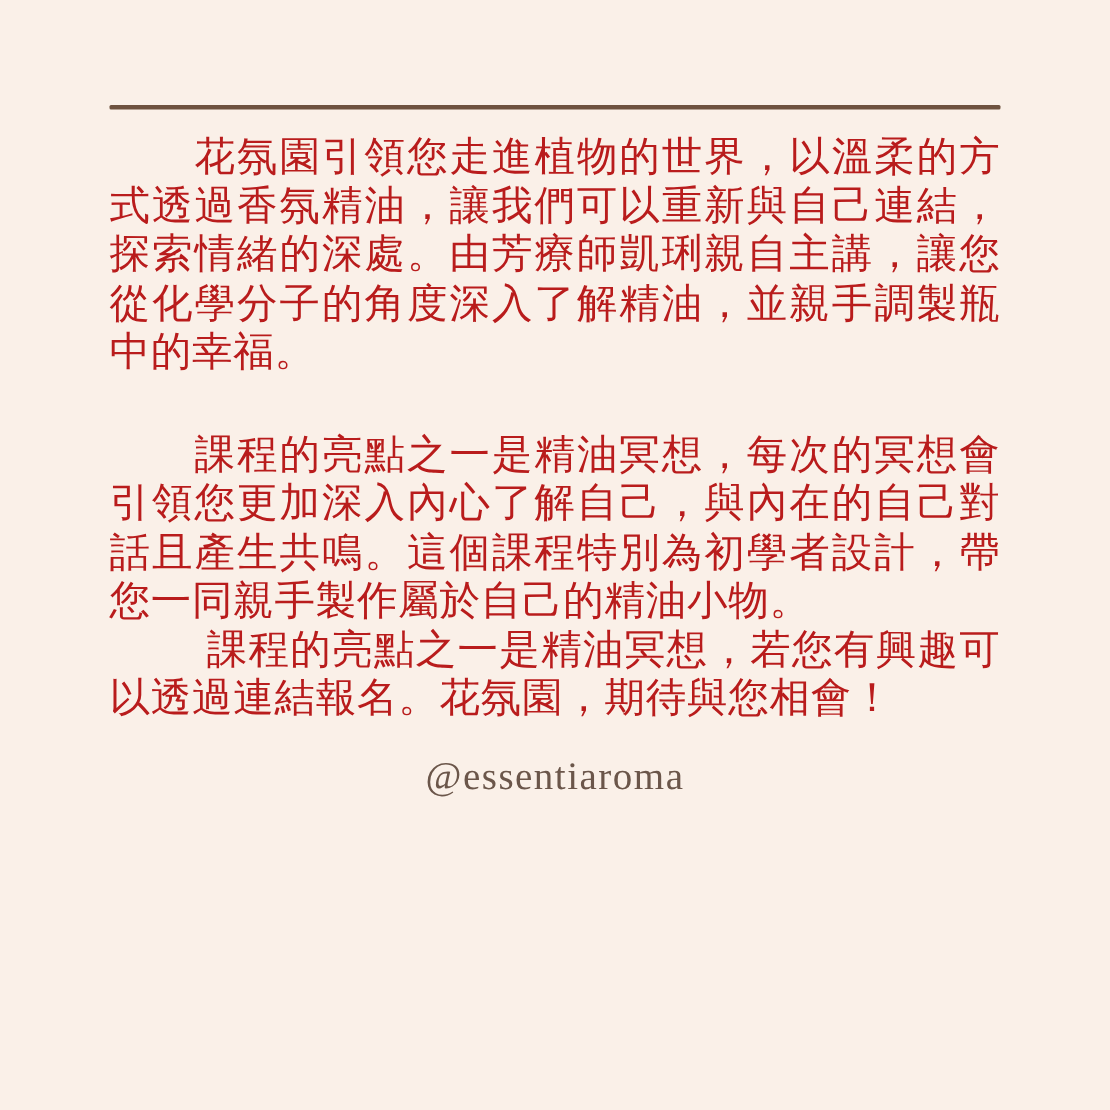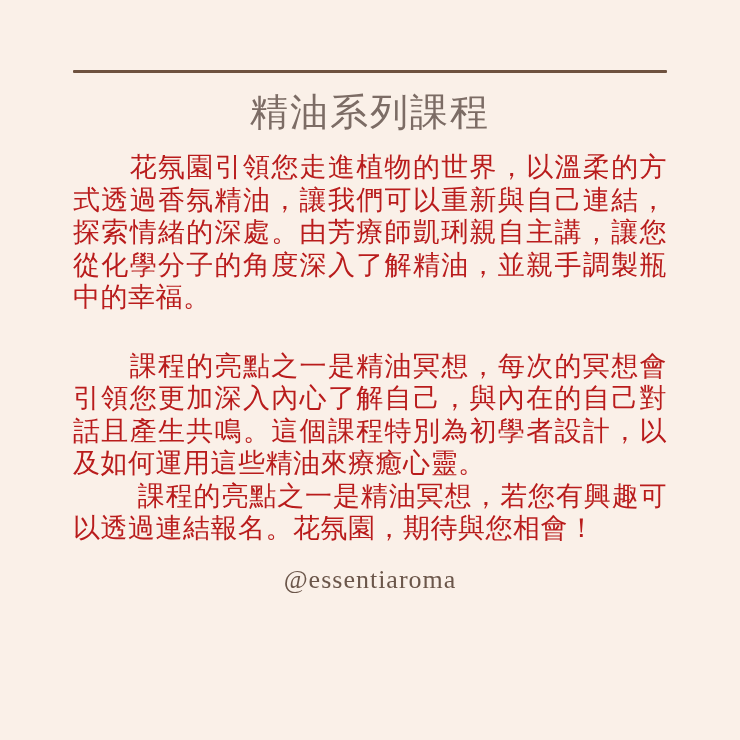--- a/index.html
+++ b/index.html
@@ -57,23 +57,22 @@
     letter-spacing: 1px;
   }
 </style>
 </head>
 <body>
 
 <div class="post-card">
 
   <div class="top-divider"></div>
 
-  <h1 class="page-title">精油系列課程</h1>
 
   <div class="body-text">
     <p class="para-1">花氛園引領您走進植物的世界，以溫柔的方式透過香氛精油，讓我們可以重新與自己連結，探索情緒的深處。由芳療師凱琍親自主講，讓您從化學分子的角度深入了解精油，並親手調製瓶中的幸福。</p>
-    <p class="para-3">課程的亮點之一是精油冥想，每次的冥想會引領您更加深入內心了解自己，與內在的自己對話且產生共鳴。這個課程特別為初學者設計，以及如何運用這些精油來療癒心靈。</p>
+    <p class="para-3">課程的亮點之一是精油冥想，每次的冥想會引領您更加深入內心了解自己，與內在的自己對話且產生共鳴。這個課程特別為初學者設計，帶您一同親手製作屬於自己的精油小物。</p>
     <p class="para-4">課程的亮點之一是精油冥想，若您有興趣可以透過連結報名。花氛園，期待與您相會！</p>
   </div>
 
   <div class="footer-handle">@essentiaroma</div>
 
 </div>
 
 </body></html>

